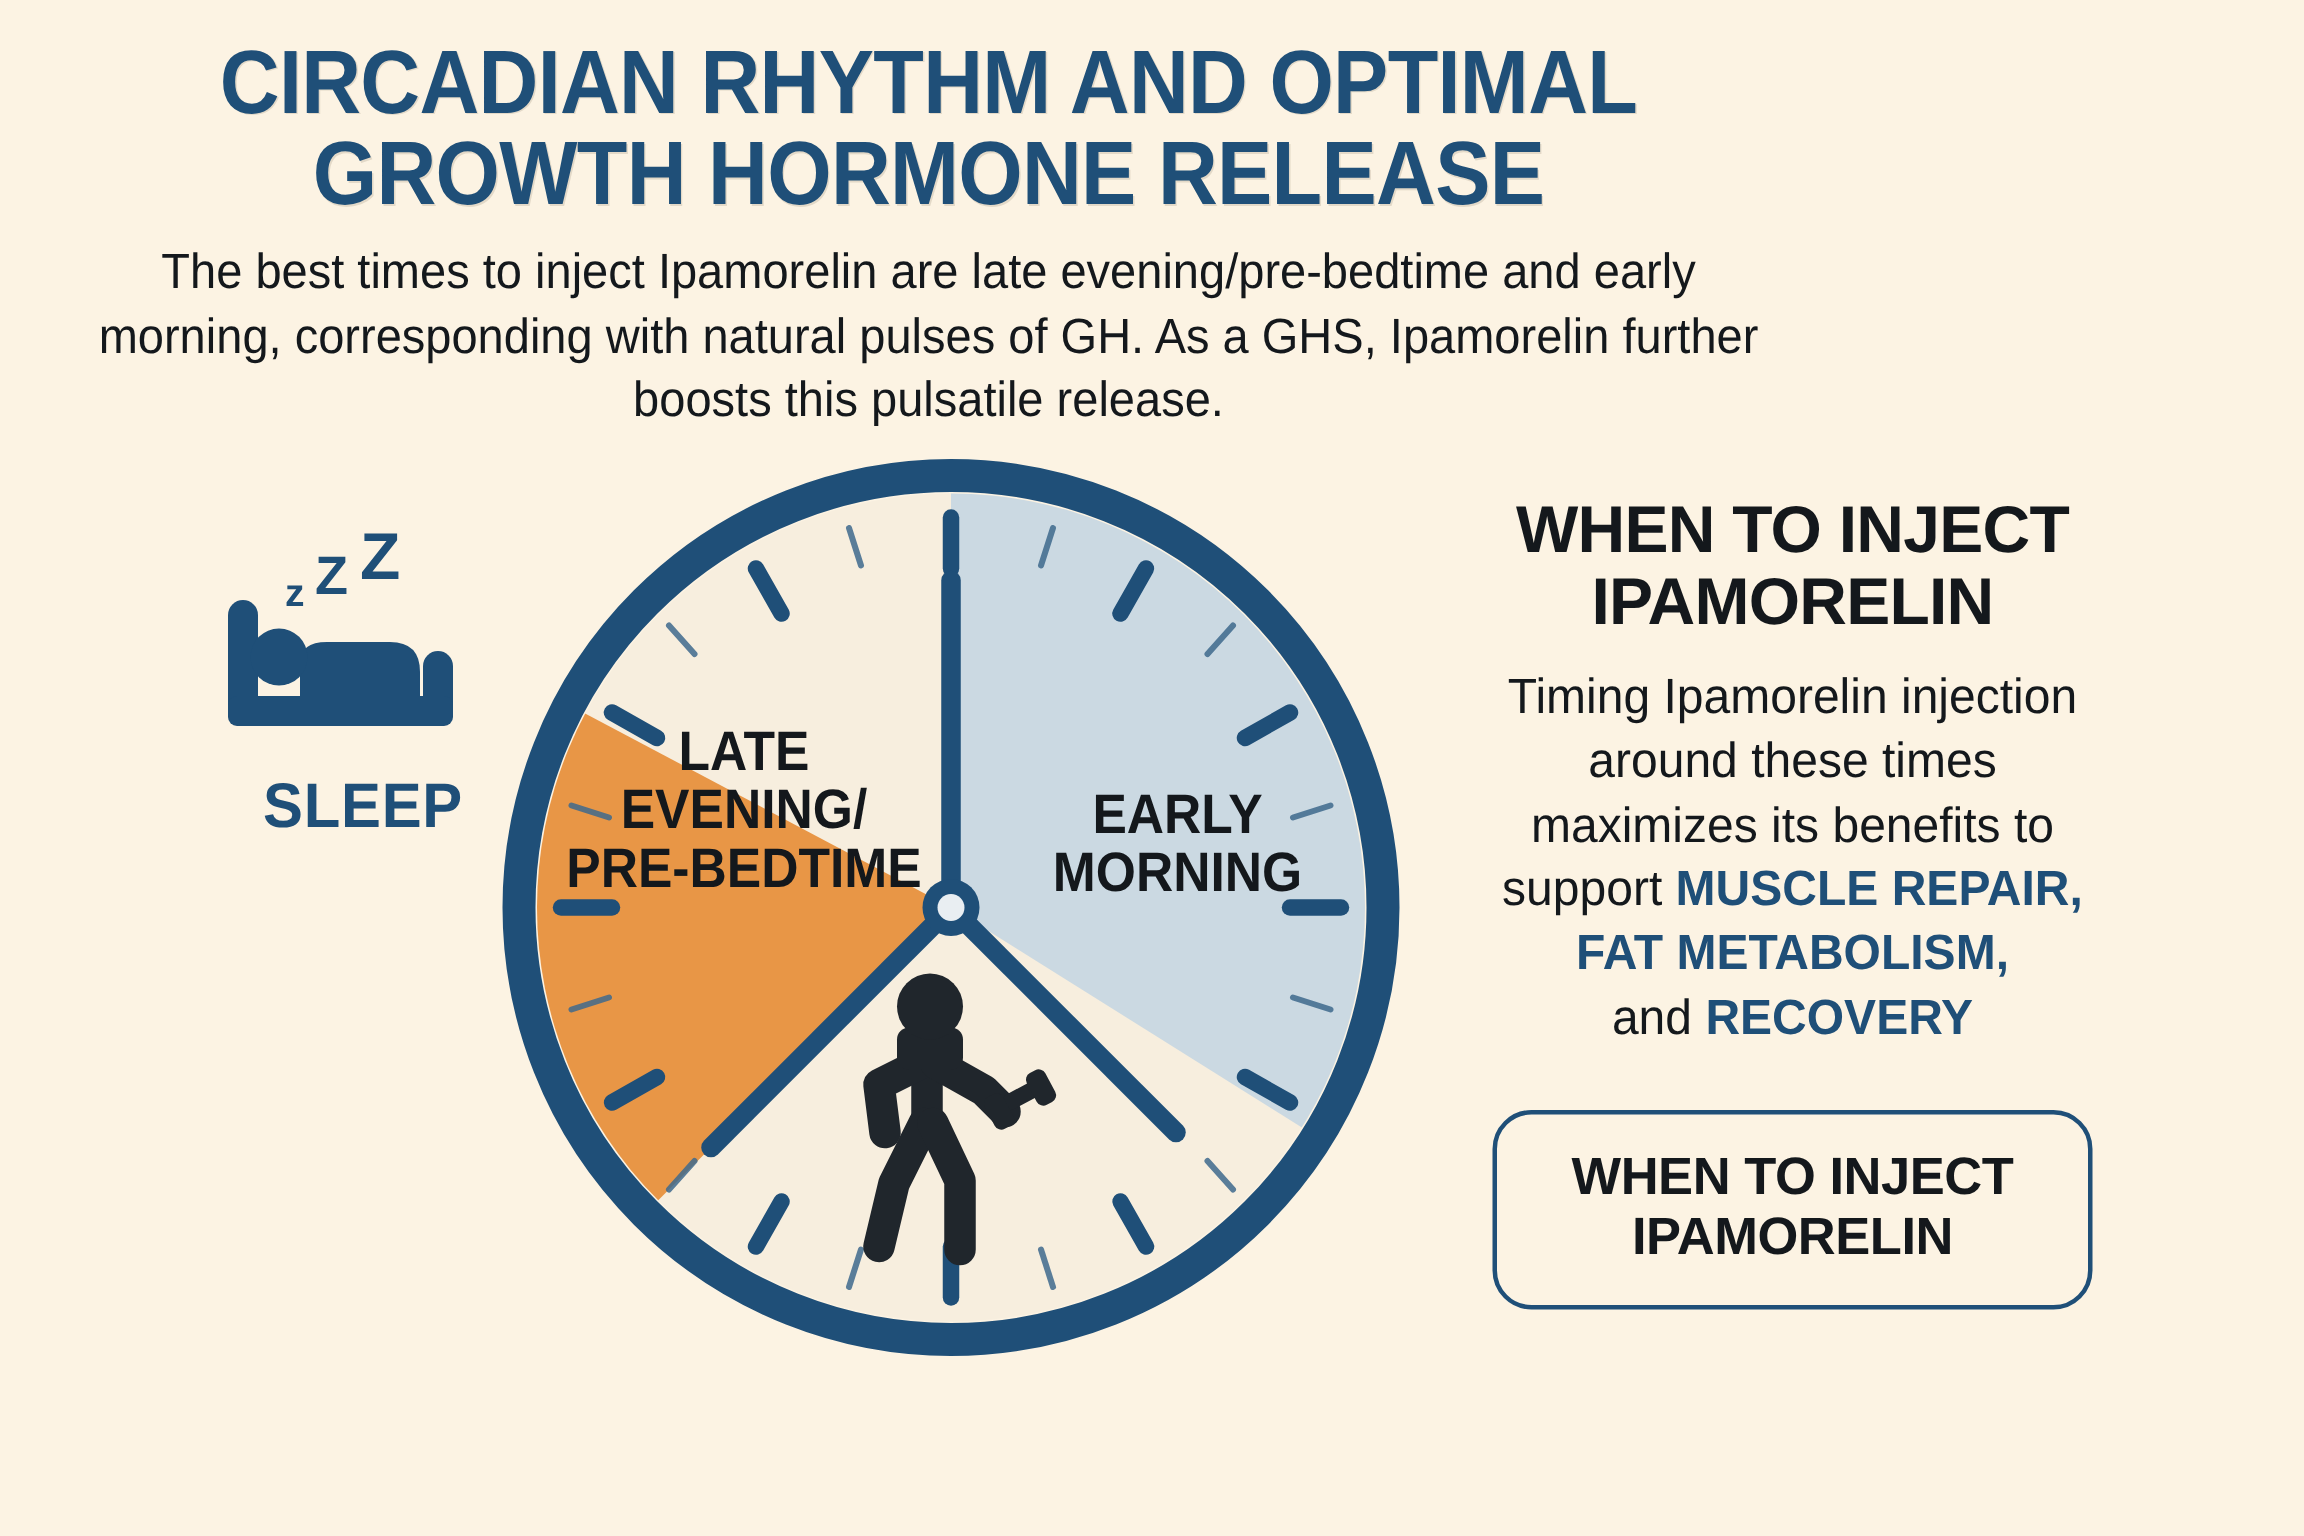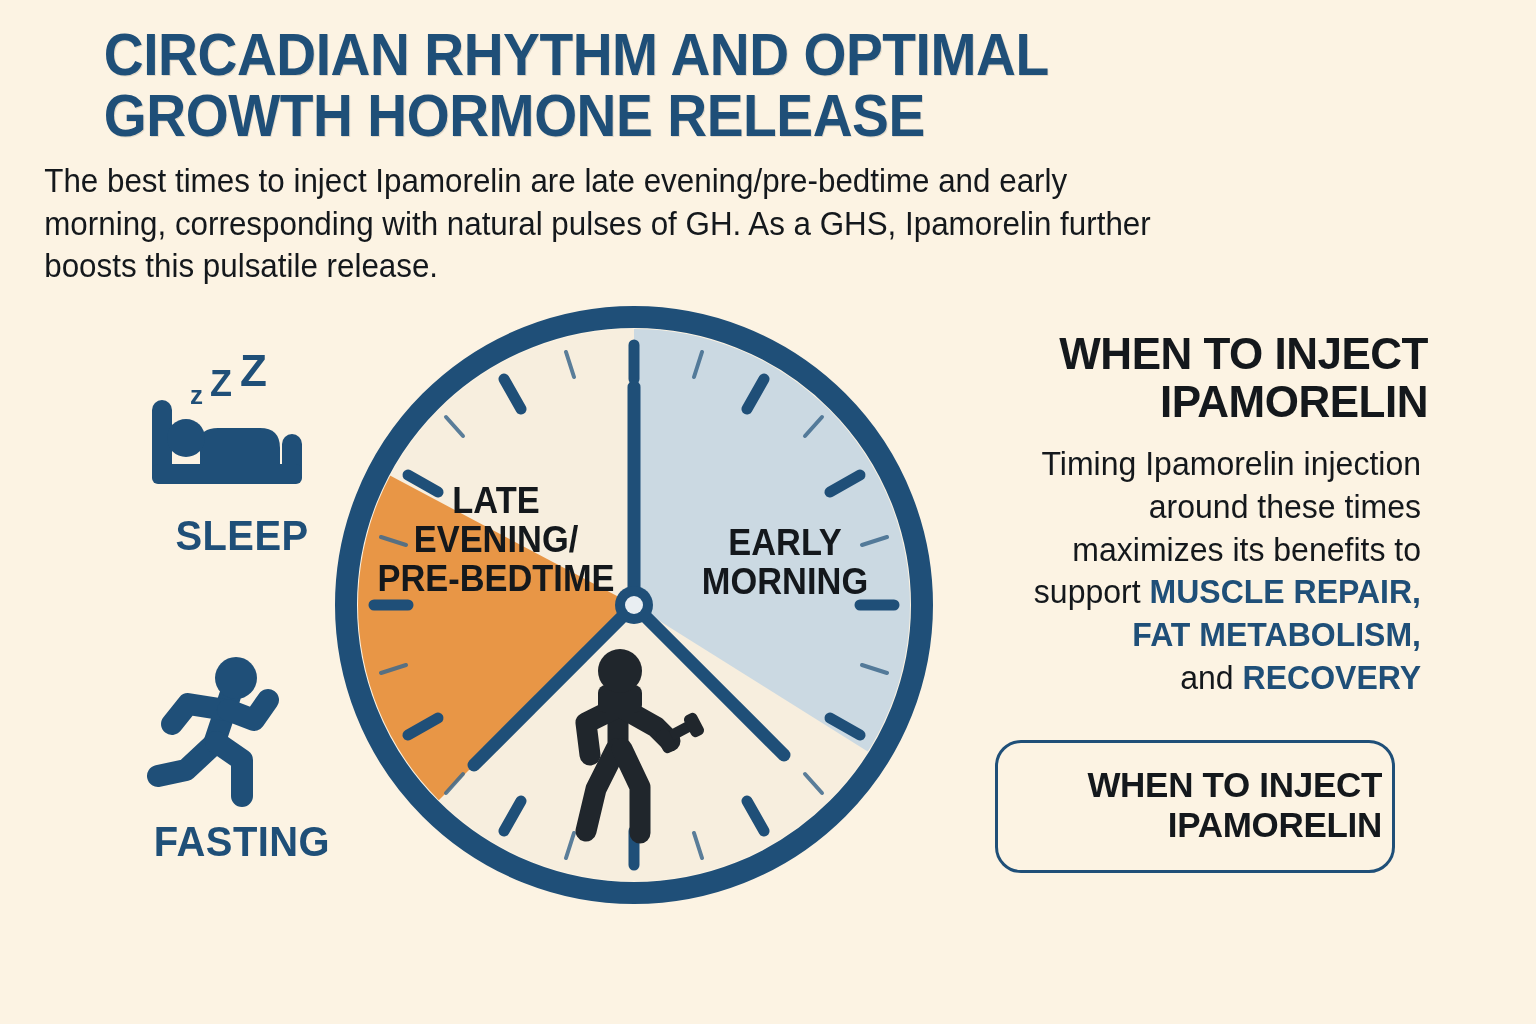--- a/index.html
+++ b/index.html
@@ -15,21 +15,21 @@
     overflow: hidden;
     font-family: "Liberation Sans", sans-serif;
   }
 
   
   .header {
     position: absolute;
     top: 24px;
     left: 0;
     width: 1238px;
-    text-align: left;
+    text-align: center;
   }
   .title {
     font-family: "Liberation Sans Narrow", "Liberation Sans", sans-serif;
     font-weight: bold;
     font-size: 60px;
     line-height: 1.02;
     letter-spacing: -0.5px;
     color: #1f4f78;
     margin: 0 auto;
     width: 1120px;
@@ -95,21 +95,21 @@
     width: 230px;
     font-size: 37px;
   }
 
   
   .right-col {
     position: absolute;
     left: 962px;
     top: 330px;
     width: 466px;
-    text-align: right;
+    text-align: center;
   }
   .panel-heading {
     font-family: "Liberation Sans", sans-serif;
     font-weight: bold;
     font-size: 44px;
     line-height: 1.1;
     color: #14181c;
     letter-spacing: -0.5px;
   }
   .panel-body {
@@ -165,38 +165,20 @@
 
         <rect x="10" y="112" width="150" height="20" rx="6" fill="#1f4f78"></rect>
 
         <path d="M58 116 L58 90 Q58 76 76 76 L118 76 Q138 76 138 96 L138 116 Z" fill="#1f4f78"></path>
 
         <circle cx="44" cy="86" r="19" fill="#1f4f78"></circle>
       </svg>
       <div class="icon-label">SLEEP</div>
     </div>
 
-    <div class="icon-block">
-      <svg width="200" height="160" viewBox="0 0 200 160">
-        <g fill="none" stroke="#1f4f78" stroke-width="22" stroke-linecap="round" stroke-linejoin="round">
-
-          <path d="M88 48 L72 96"></path>
-
-          <path d="M84 62 L46 56 L30 76"></path>
-
-          <path d="M86 62 L112 72 L126 52"></path>
-
-          <path d="M74 94 L44 122 L16 128"></path>
-
-          <path d="M74 94 L100 112 L100 148"></path>
-        </g>
-        <circle cx="94" cy="30" r="21" fill="#1f4f78"></circle>
-      </svg>
-      <div class="icon-label">FASTING</div>
-    </div>
 
   </div>
 
   <div class="clock-wrap">
     <svg width="632" height="632" viewBox="0 0 632 632">
       <defs>
         <clipPath id="faceClip">
             <circle cx="316" cy="316" r="276"></circle>
           </clipPath>
       </defs>

